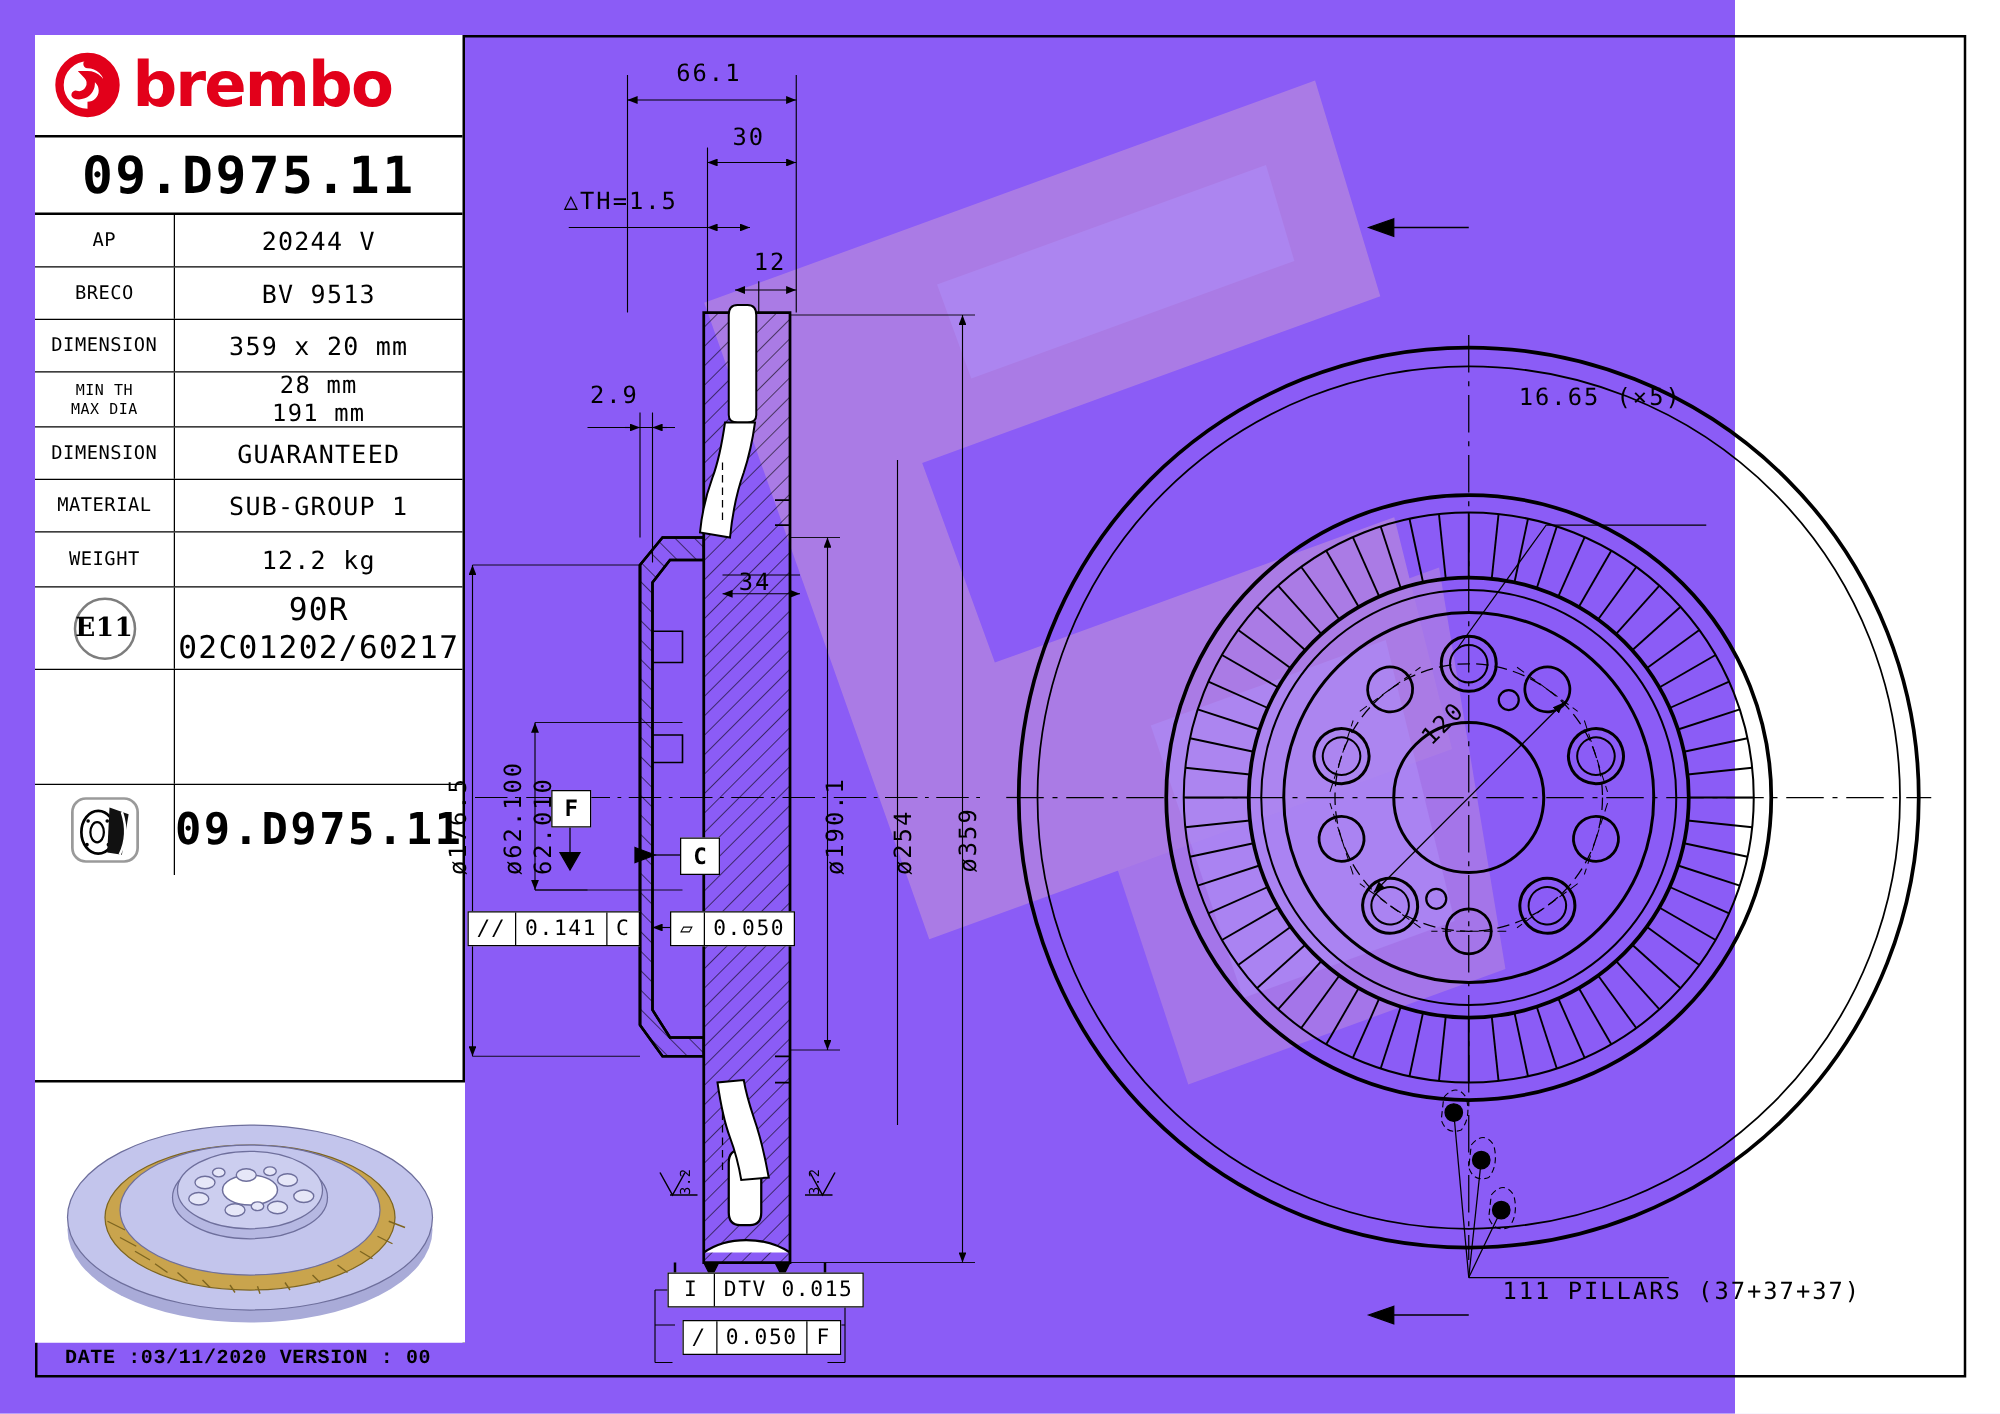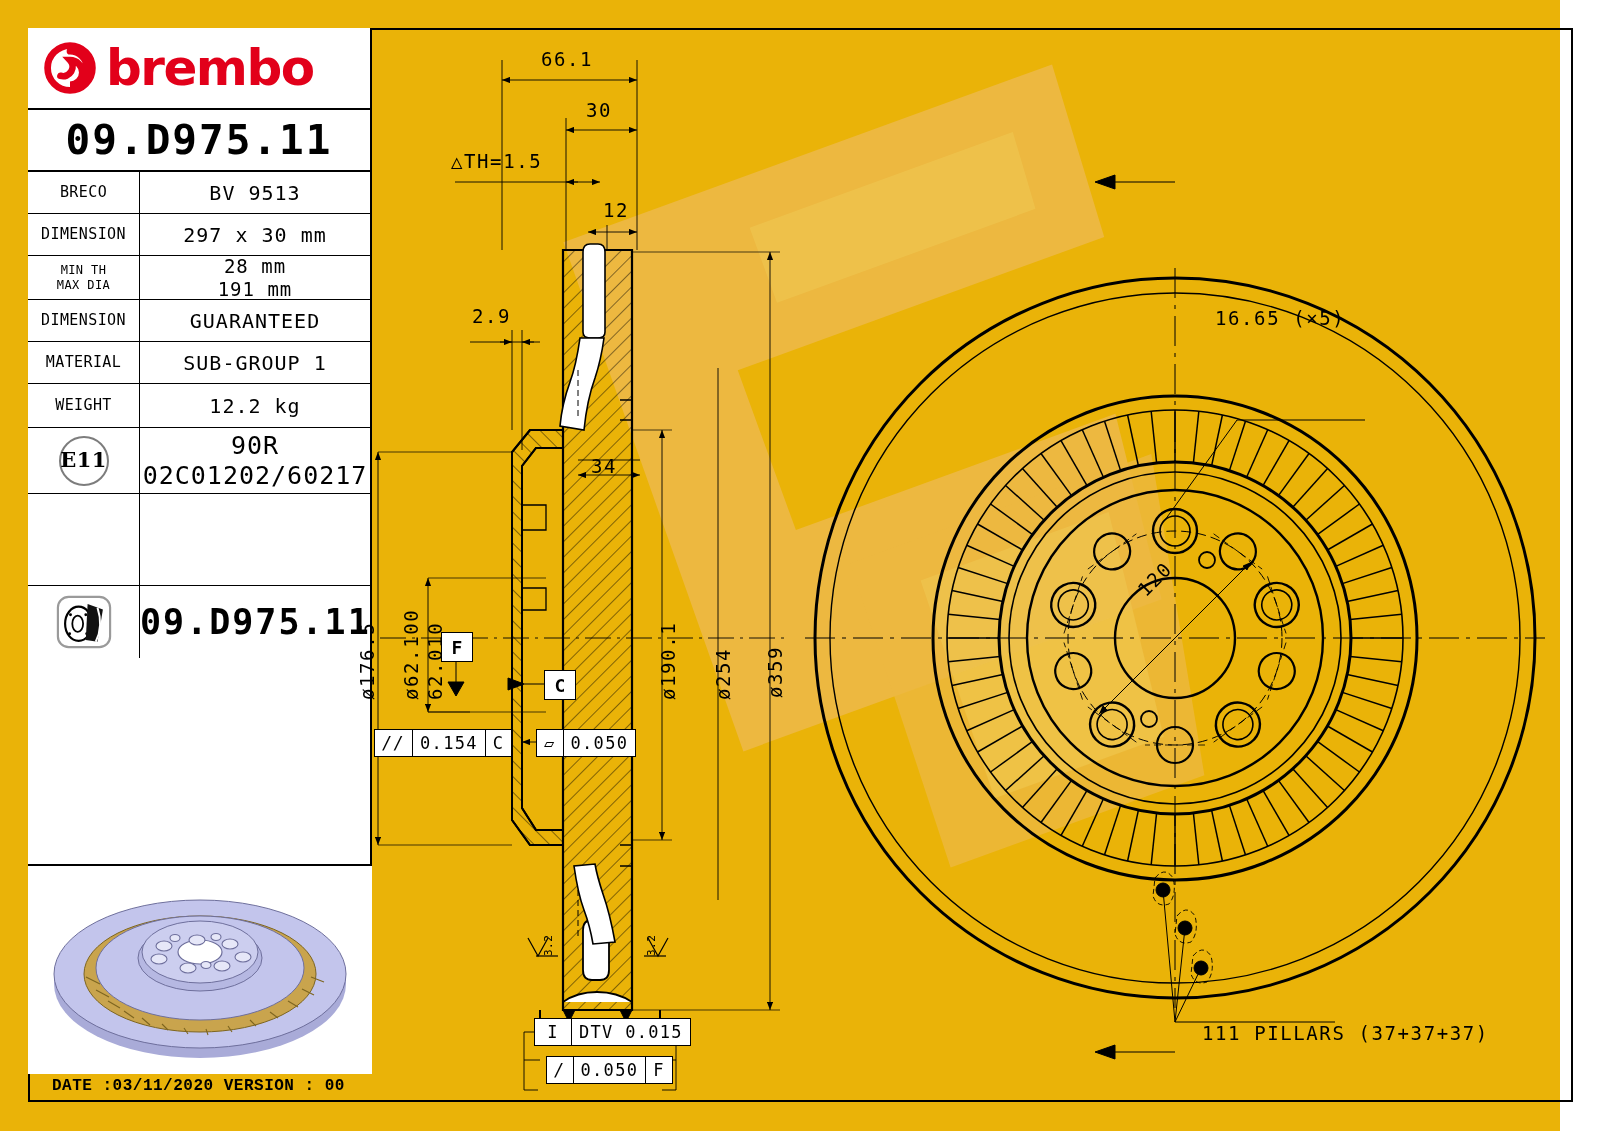--- a/index.html
+++ b/index.html
@@ -1,18 +1,18 @@
 <!DOCTYPE html>
 <html><head>
 <meta charset="utf-8">
 <style>
   html,body{margin:0;padding:0;background:#fff;}
   body{width:1600px;height:1131px;position:relative;overflow:hidden;
        font-family:"DejaVu Sans Mono","Liberation Mono",monospace;}
-  .sheet{position:absolute;left:0;top:0;width:1560px;height:1131px;background:#eab308;}
+  .sheet{position:absolute;left:0;top:0;width:1388px;height:1131px;background:#8b5cf6;}
 
   
   .wm{position:absolute;left:480px;top:10px;width:900px;height:900px;
       opacity:.30;pointer-events:none;z-index:0;}
   .wm svg{width:100%;height:100%;}
 
   
   .frame{position:absolute;left:28px;top:28px;width:1545px;height:1074px;
          border:2.5px solid #000;box-sizing:border-box;z-index:2;}
 
@@ -109,26 +109,30 @@
         <path d="M50 20 A30 30 0 0 1 50 80 A22 22 0 0 0 50 36 A17 17 0 0 1 33 64" fill="none" stroke="#e2001a" stroke-width="12" stroke-linecap="round"></path>
       </svg>
       <span class="bremboword">brembo</span>
     </div>
 
     <div class="code-row">
       <span class="codebig">09.D975.11</span>
     </div>
 
     <div class="row" style="height:42px">
+      <div class="cL">AP</div>
+      <div class="cR">20244 V</div>
+    </div>
+    <div class="row" style="height:42px">
       <div class="cL">BRECO</div>
       <div class="cR">BV 9513</div>
     </div>
     <div class="row" style="height:42px">
       <div class="cL">DIMENSION</div>
-      <div class="cR">297 x 30 mm</div>
+      <div class="cR">359 x 20 mm</div>
     </div>
     <div class="row" style="height:44px">
       <div class="cL" style="white-space:pre-line;font-size:12px">MIN TH
 MAX DIA</div>
       <div class="cR" style="white-space:pre-line;font-size:19px">28 mm
 191 mm</div>
     </div>
     <div class="row" style="height:42px">
       <div class="cL">DIMENSION</div>
       <div class="cR">GUARANTEED</div>
@@ -539,21 +543,21 @@
   <div class="lab rot90" style="left:764px;top:698px">ø359</div>
 
   <div class="lab xs rot90" style="left:542px;top:956px">3.2</div>
   <div class="lab xs rot90" style="left:645px;top:956px">3.2</div>
 
   <div class="datumbox" style="left:441px;top:632px">F</div>
   <div class="datumbox" style="left:544px;top:670px">C</div>
 
   <div class="tolbox" style="left:374px;top:729px">
     <div style="font-style:italic">//</div>
-    <div>0.154</div>
+    <div>0.141</div>
     <div>C</div>
   </div>
   <div class="tolbox" style="left:536px;top:729px">
     <div>▱</div>
     <div>0.050</div>
   </div>
   <div class="tolbox" style="left:534px;top:1018px">
     <div style="width:22px">I</div>
     <div>DTV 0.015</div>
   </div>

